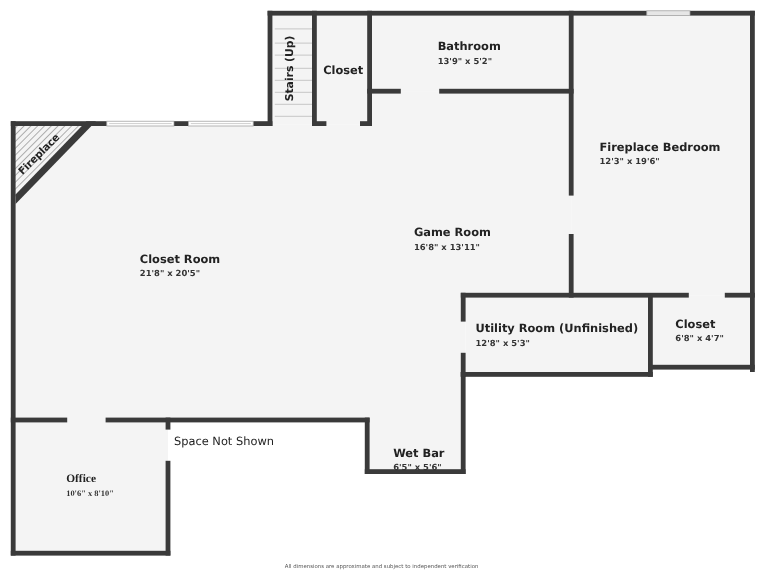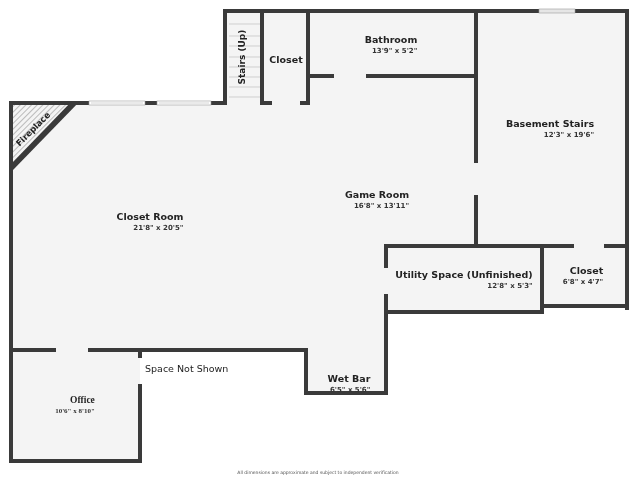--- a/index.html
+++ b/index.html
@@ -1,18 +1,18 @@
 <!DOCTYPE html>
 <html><head>
   <meta charset="utf-8">
   <style>
     html, body { margin: 0; padding: 0; background: #ffffff; }
     body { width: 636px; height: 480px; position: relative; overflow: hidden; font-family: "DejaVu Sans", sans-serif; }
     svg { position: absolute; left: 0; top: 0; }
-    .label { position: absolute; text-align: right; color: #222; transform: translateX(-50%); white-space: nowrap; }
+    .label { position: absolute; text-align: left; color: #222; transform: translateX(-50%); white-space: nowrap; }
     .label .name { font-size: 9.5px; font-weight: bold; display: block; line-height: 12px; }
     .label .dim { font-size: 7px; font-weight: bold; display: block; line-height: 10px; color: #333; }
     .plain { position: absolute; color: #222; font-size: 9.5px; font-weight: normal; white-space: nowrap; }
     .footer { position: absolute; left: 0; width: 636px; top: 470px; text-align: center; font-size: 4.5px; color: #555; }
     .vertical { position: absolute; transform: rotate(-90deg); transform-origin: center center; font-size: 9px; font-weight: bold; color: #222; white-space: nowrap; }
     .diag { position: absolute; transform: rotate(-45deg); transform-origin: center center; font-size: 9px; font-weight: bold; color: #222; white-space: nowrap; }
   </style>
 </head>
 <body>
 
@@ -129,26 +129,26 @@
   <span class="name">Game Room</span>
   <span class="dim">16'8" x 13'11"</span>
 </div>
 
 <div class="label" style="left:391px; top:34px;">
   <span class="name">Bathroom</span>
   <span class="dim">13'9" x 5'2"</span>
 </div>
 
 <div class="label" style="left:550px; top:118px;">
-  <span class="name">Basement Stairs</span>
+  <span class="name">Fireplace Bedroom</span>
   <span class="dim">12'3" x 19'6"</span>
 </div>
 
 <div class="label" style="left:464px; top:269px;">
-  <span class="name">Utility Space (Unfinished)</span>
+  <span class="name">Utility Room (Unfinished)</span>
   <span class="dim">12'8" x 5'3"</span>
 </div>
 
 <div class="label" style="left:583px; top:265px;">
   <span class="name">Closet</span>
   <span class="dim">6'8" x 4'7"</span>
 </div>
 
 <div class="label" style="left:349px; top:353px;margin-top:20px;">
   <span class="name">Wet Bar</span>

